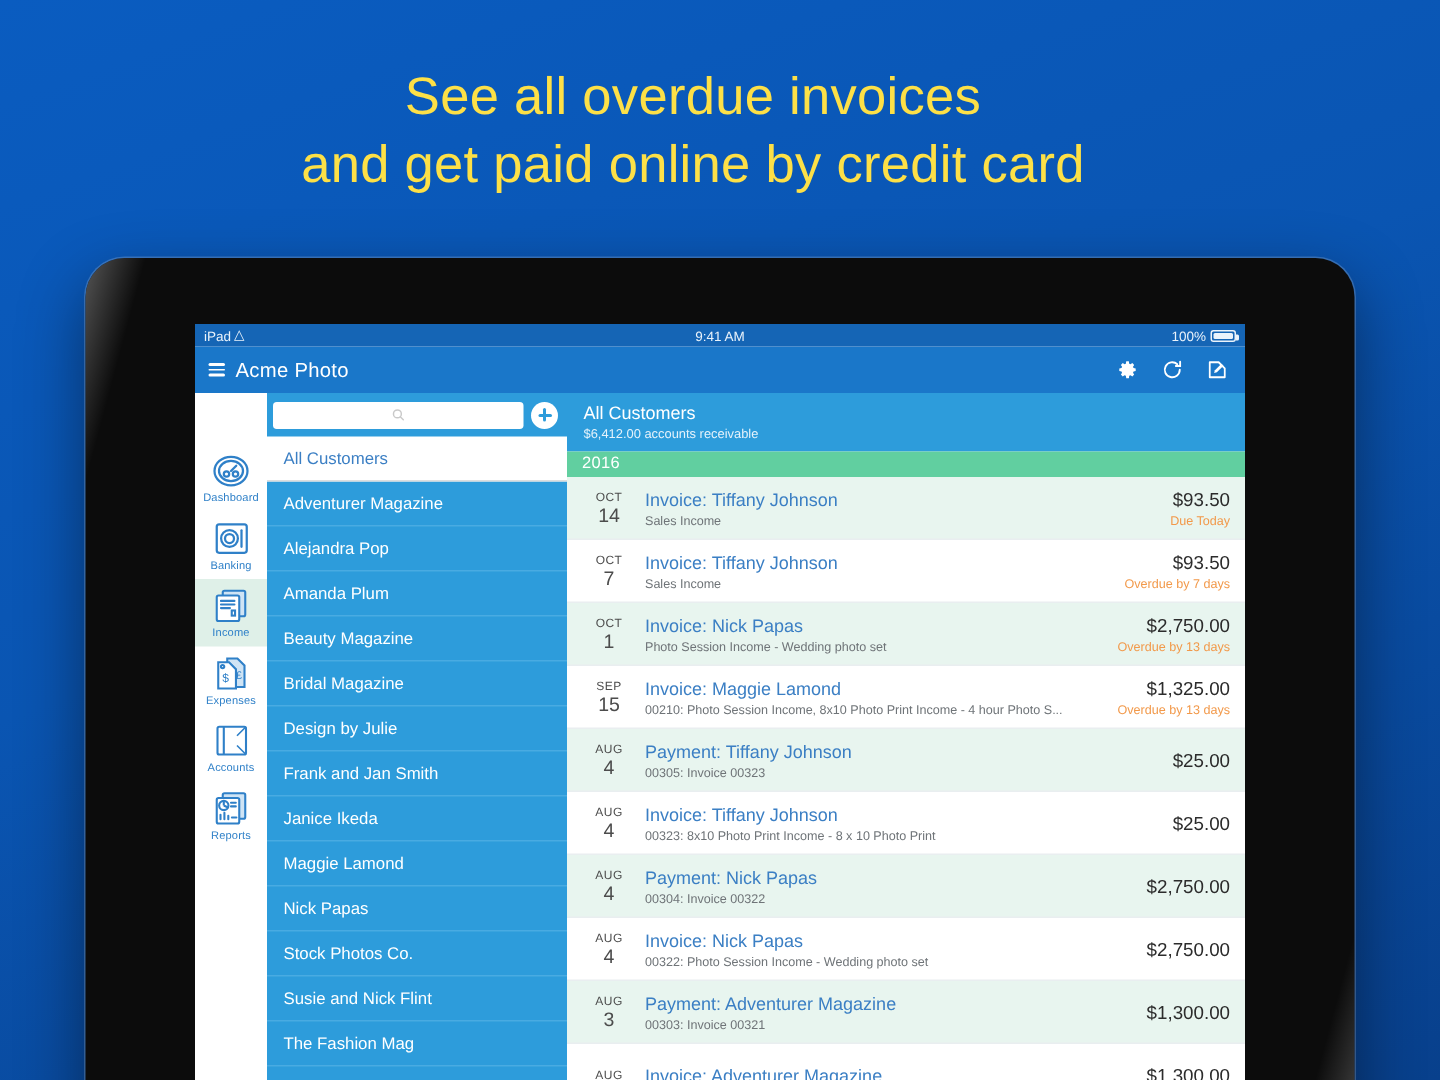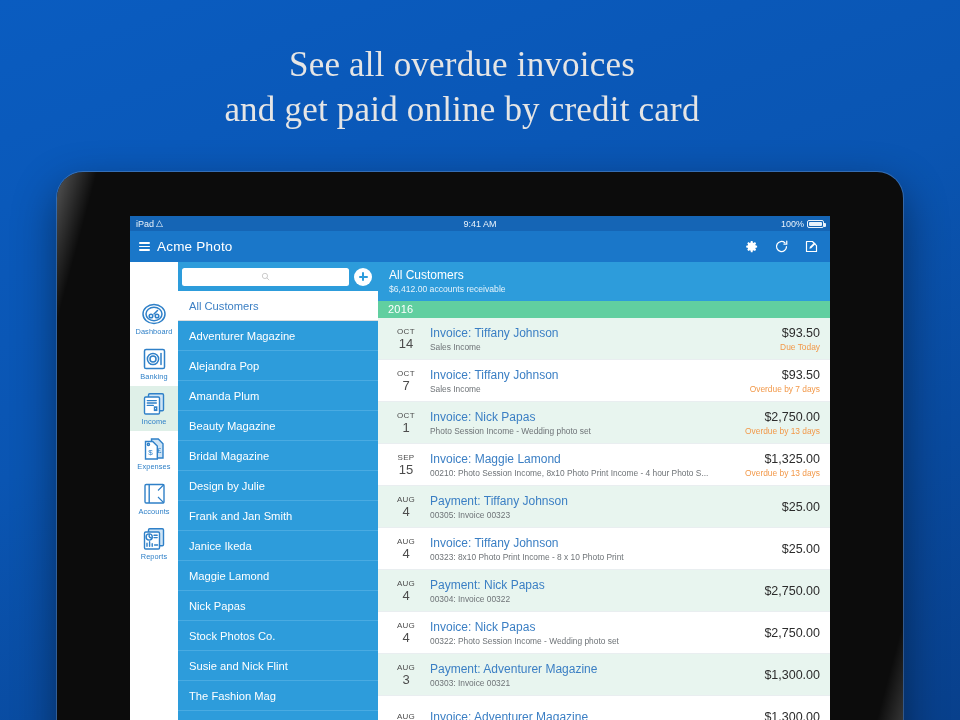--- a/index.html
+++ b/index.html
@@ -9,25 +9,24 @@
     background:#0a59b8;
     position:relative;
   }
   
   #bg {
     position:absolute; inset:0;
     background:linear-gradient(160deg,#0a5cc0 0%,#0a55b2 45%,#08408c 100%);
   }
   #headline {
     position:absolute; top:42px; left:0; width:924px;
-    text-align:center; color:#e5e5e5;
+    text-align:center; color:#fde047;
     font-size:35px; line-height:45px; font-weight:400;
     letter-spacing:.2px;
     white-space:pre-line;
-    font-family:Liberation Serif, serif;
   }
   
   #device {
     position:absolute;
     left:57px; top:172px;
     width:846px; height:600px;
     background:#0c0c0c;
     border-radius:26px 26px 0 0;
     box-shadow:0 0 0 1px rgba(255,255,255,.18), 0 16px 44px rgba(0,0,0,.45);
     overflow:hidden;

